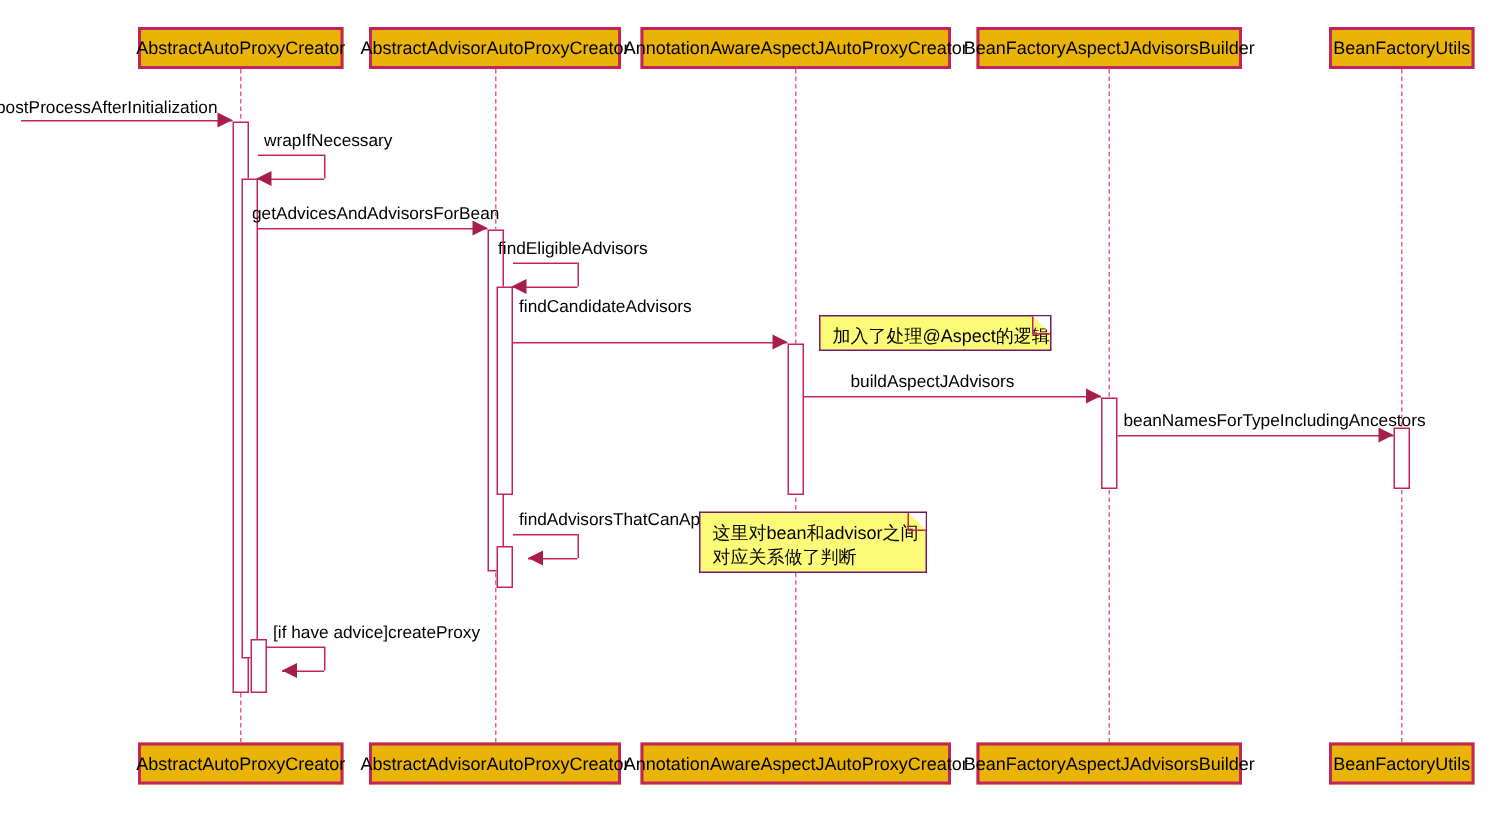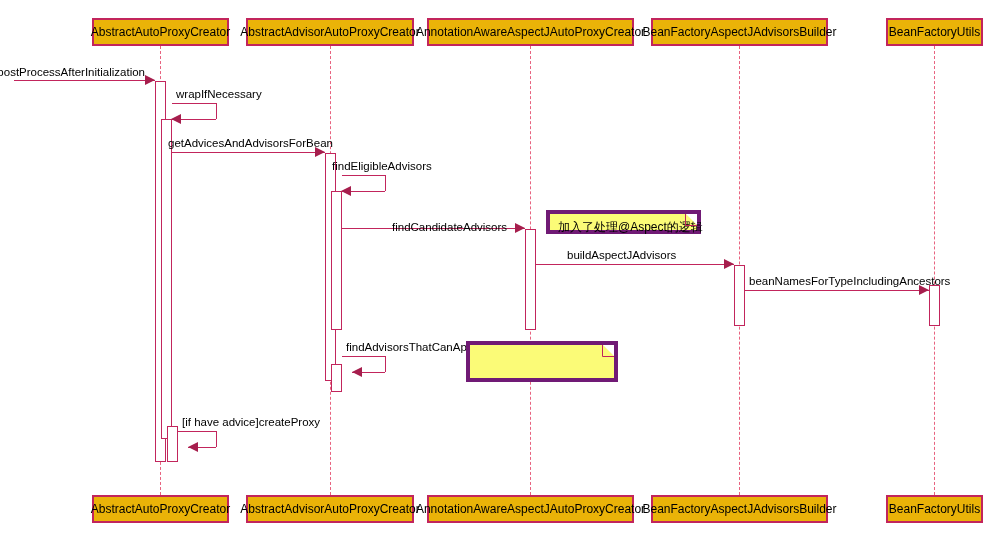--- a/index.html
+++ b/index.html
@@ -83,21 +83,21 @@
     color: #000000;
     white-space: nowrap;
     line-height: 1;
     z-index: 6;
   }
   
   .note {
     position: absolute;
     box-sizing: border-box;
     background: #FBFB77;
-    border: 4px solid #701a75;
+    border: 1px solid #701a75;
     color: #000000;
     font-size: 12px;
     line-height: 16px;
     padding: 5px 8px 5px 8px;
     z-index: 8;
     white-space: pre;
   }
   .note-fold {
     position: absolute;
     top: 0;
@@ -152,21 +152,21 @@
       <div class="msg-line" style="left: 172px; top: 152px; width: 153px;"></div>
       <div class="arrow-right" style="left: 315px; top: 147px;"></div>
       <div class="msg-label" style="top: 138px; left: 168px;">getAdvicesAndAdvisorsForBean</div>
       <div class="msg-line" style="left: 342px; top: 175px; width: 43px;"></div>
       <div class="msg-vert" style="left: 385px; top: 175px; height: 16px;"></div>
       <div class="msg-line" style="left: 341px; top: 191px; width: 44px;"></div>
       <div class="arrow-left" style="left: 341px; top: 186px;"></div>
       <div class="msg-label" style="top: 161px; left: 332px;">findEligibleAdvisors</div>
       <div class="msg-line" style="left: 342px; top: 228px; width: 183px;"></div>
       <div class="arrow-right" style="left: 515px; top: 223px;"></div>
-      <div class="msg-label" style="top: 222px; left: 346px; margin-left: 46px;">findCandidateAdvisors</div>
+      <div class="msg-label" style="top: 200px; left: 346px;">findCandidateAdvisors</div>
       <div class="msg-line" style="left: 536px; top: 264px; width: 198px;"></div>
       <div class="arrow-right" style="left: 724px; top: 259px;"></div>
       <div class="msg-label" style="top: 250px; left: 567px;">buildAspectJAdvisors</div>
       <div class="msg-line" style="left: 745px; top: 290px; width: 184px;"></div>
       <div class="arrow-right" style="left: 919px; top: 285px;"></div>
       <div class="msg-label" style="top: 276px; left: 749px;">beanNamesForTypeIncludingAncestors</div>
       <div class="msg-line" style="left: 342px; top: 356px; width: 43px;"></div>
       <div class="msg-vert" style="left: 385px; top: 356px; height: 16px;"></div>
       <div class="msg-line" style="left: 352px; top: 372px; width: 33px;"></div>
       <div class="arrow-left" style="left: 352px; top: 367px;"></div>
@@ -174,21 +174,22 @@
       <div class="msg-line" style="left: 178px; top: 431px; width: 38px;"></div>
       <div class="msg-vert" style="left: 216px; top: 431px; height: 16px;"></div>
       <div class="msg-line" style="left: 188px; top: 447px; width: 28px;"></div>
       <div class="arrow-left" style="left: 188px; top: 442px;"></div>
       <div class="msg-label" style="top: 417px; left: 182px; text-align: center;">[if have advice]createProxy</div>
     </div>
   <div id="notes-layer">
       <div class="note" style="left: 546px; top: 210px; width: 155px; height: 24px;"><span>加入了处理@Aspect的逻辑</span><div class="note-fold"></div><div class="note-fold-edge"><svg width="15" height="15" viewBox="0 0 15 15">
             <path d="M3.5 0 L3.5 11.5 L15 11.5" fill="none" stroke="#C2255C" stroke-width="1"></path>
           </svg></div></div>
-      <div class="note" style="left: 466px; top: 341px; width: 152px; height: 41px;"><div class="note-fold"></div><div class="note-fold-edge"><svg width="15" height="15" viewBox="0 0 15 15">
+      <div class="note" style="left: 466px; top: 341px; width: 152px; height: 41px;"><span>这里对bean和advisor之间
+对应关系做了判断</span><div class="note-fold"></div><div class="note-fold-edge"><svg width="15" height="15" viewBox="0 0 15 15">
             <path d="M3.5 0 L3.5 11.5 L15 11.5" fill="none" stroke="#C2255C" stroke-width="1"></path>
           </svg></div></div>
     </div>
   <div id="participants-layer">
       <div class="participant" style="left: 92px; width: 137px; top: 18px;">
         <span>AbstractAutoProxyCreator</span>
       </div>
       <div class="participant" style="left: 246px; width: 168px; top: 18px;">
         <span>AbstractAdvisorAutoProxyCreator</span>
       </div>

